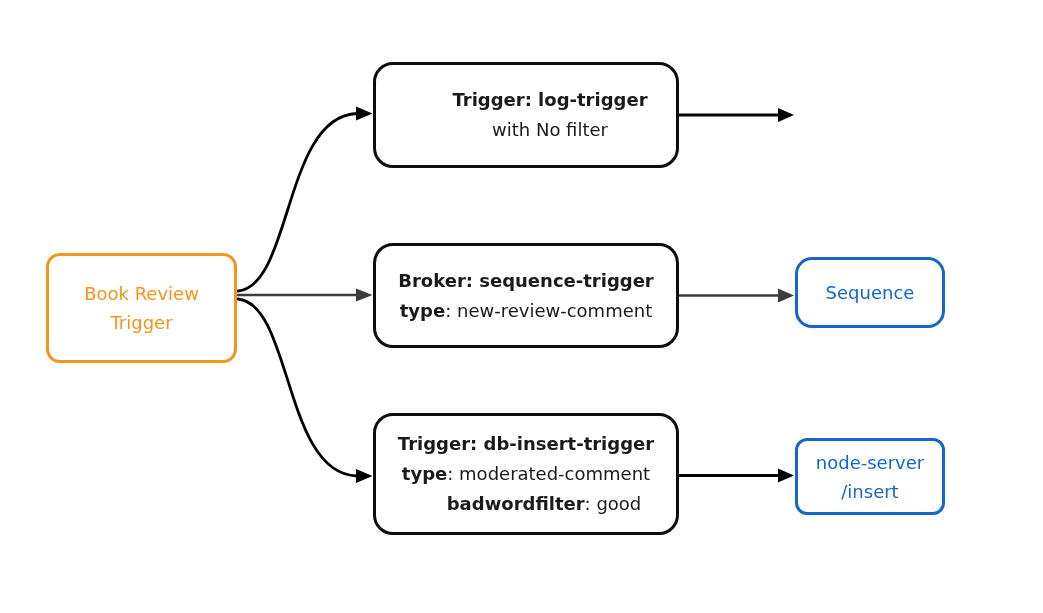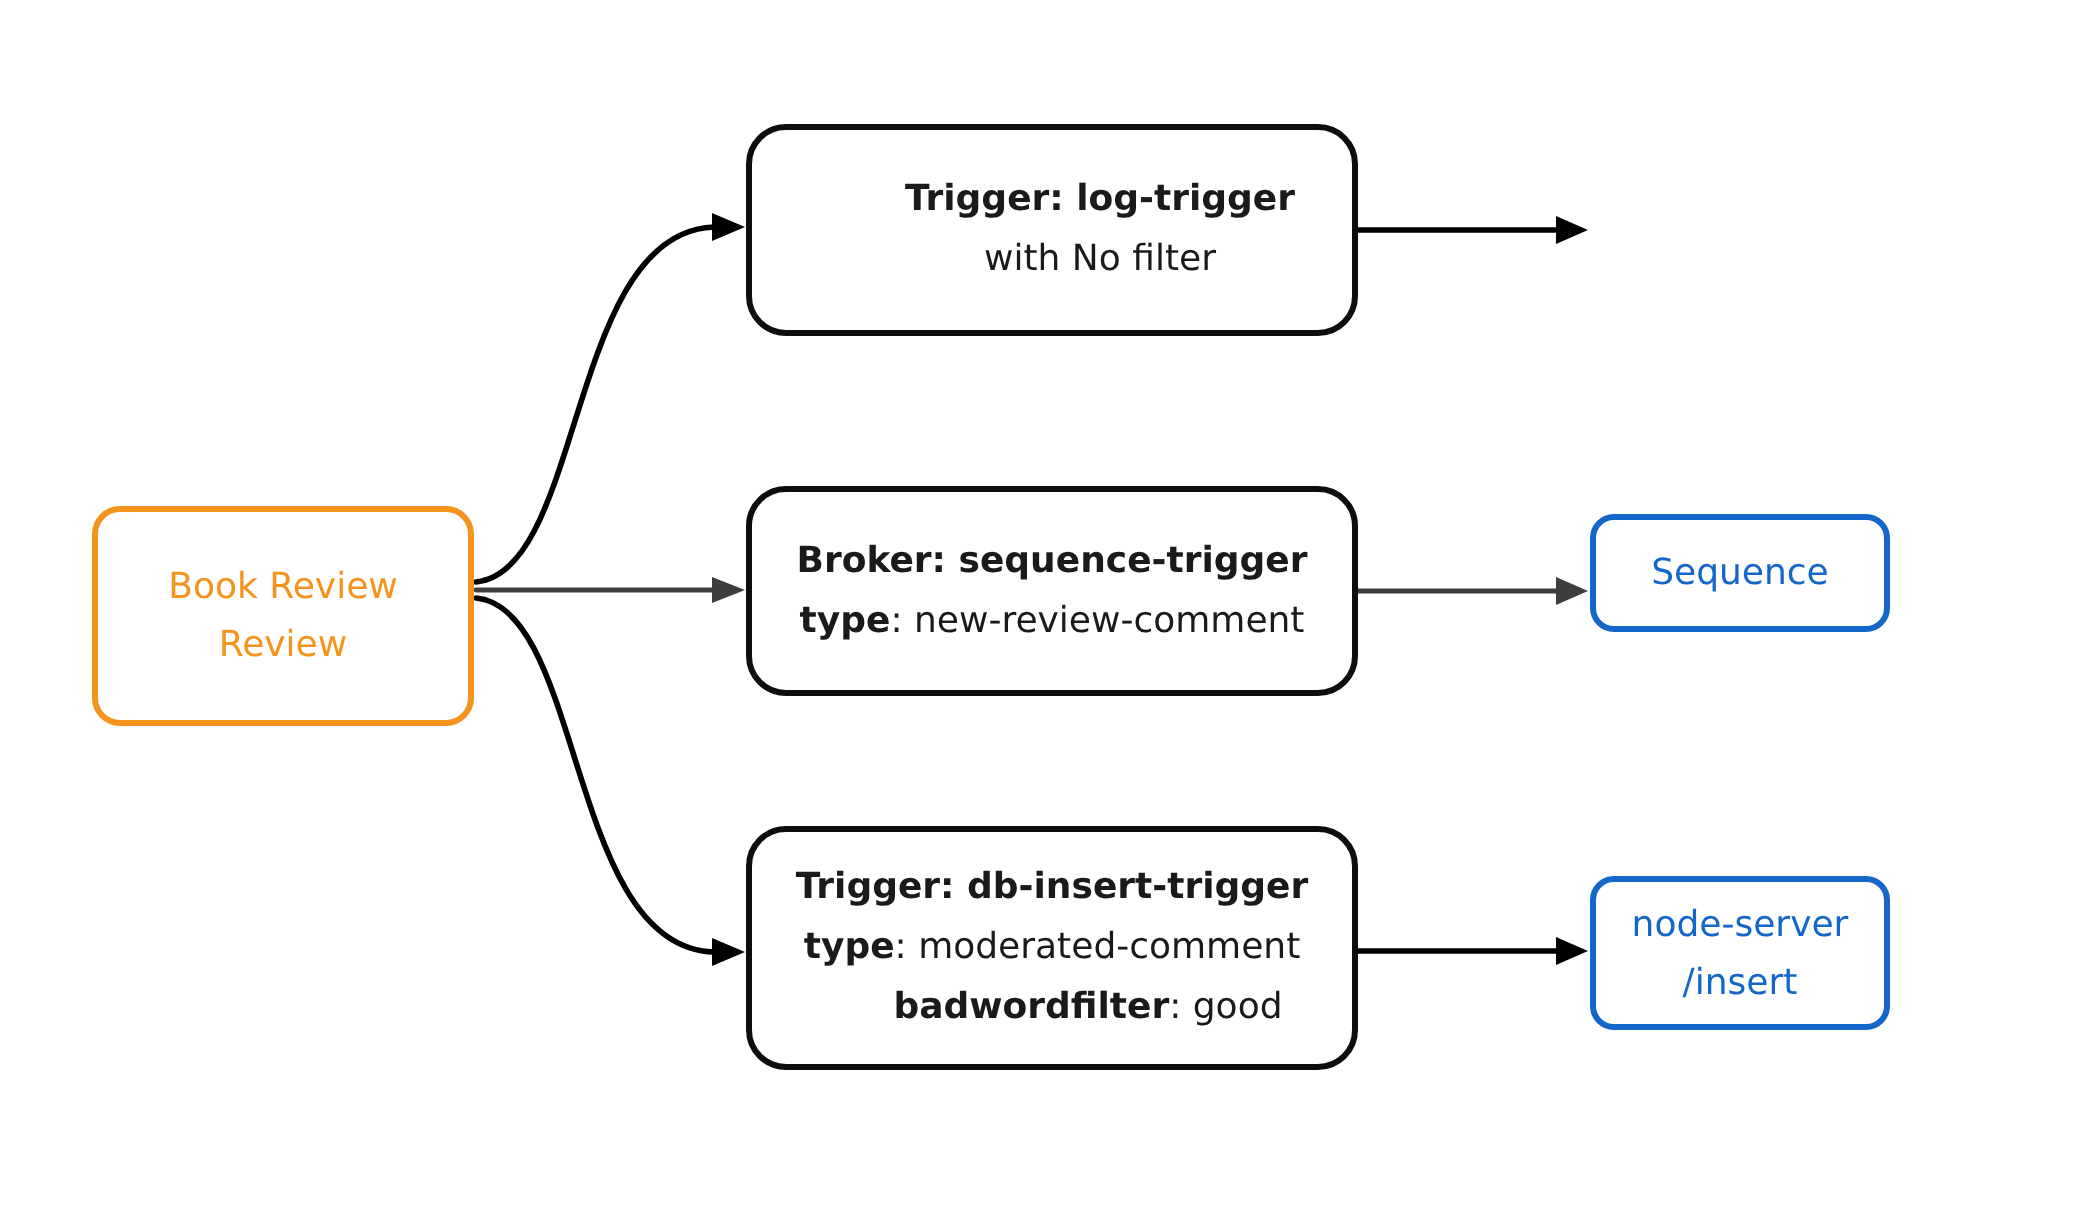--- a/index.html
+++ b/index.html
@@ -54,21 +54,21 @@
   .trigger .line b{font-weight:700;}
   .trigger-3 .line3{transform:translateX(18px);}
   .sink{
     left:795px;width:150px;
     border:3px solid var(--sink-accent);
     border-radius:12px;
     color:var(--sink-accent);
     font-size:18px;line-height:29px;
   }
   .sink-1{top:78px;height:75px;}
-  .sink-2{top:257px;height:59px;}
+  .sink-2{top:257px;height:71px;border-radius:17px;}
   .sink-3{top:438px;height:77px;}
 </style>
 </head>
 <body>
 
 <div class="canvas">
 
   <svg class="edges" width="1043" height="613" viewBox="0 0 1043 613">
     <path class="edge edge-black" d="M 238 291 C 292 286, 284 116, 357 113.5"></path>
     <polygon class="head-black" points="356,106.5 356,120.5 372.5,113.5"></polygon>
@@ -84,21 +84,21 @@
 
     <path class="edge edge-gray" d="M 679 295.5 L 779 295.5"></path>
     <polygon class="head-gray" points="778,288.5 778,302.5 794,295.5"></polygon>
 
     <path class="edge edge-black" d="M 679 475.5 L 779 475.5"></path>
     <polygon class="head-black" points="778,468.5 778,482.5 794,475.5"></polygon>
   </svg>
 
   <div class="node broker">
     <div class="line">Book Review</div>
-    <div class="line">Review</div>
+    <div class="line">Trigger</div>
   </div>
 
   <div class="node trigger trigger-1">
     <div class="line"><b>Trigger: log-trigger</b><span></span></div>
     <div class="line"><b></b><span>with No filter</span></div>
   </div>
 
   <div class="node trigger trigger-2">
     <div class="line"><b>Broker: sequence-trigger</b><span></span></div>
     <div class="line"><b>type</b><span>: new-review-comment</span></div>

